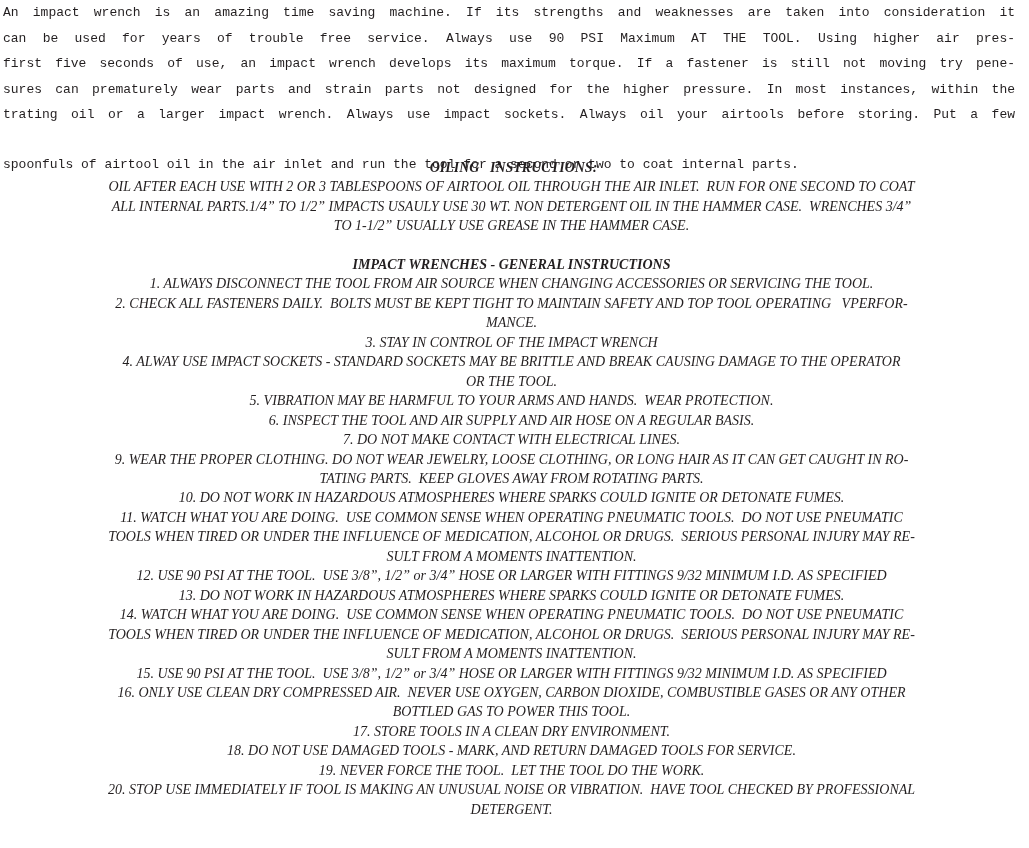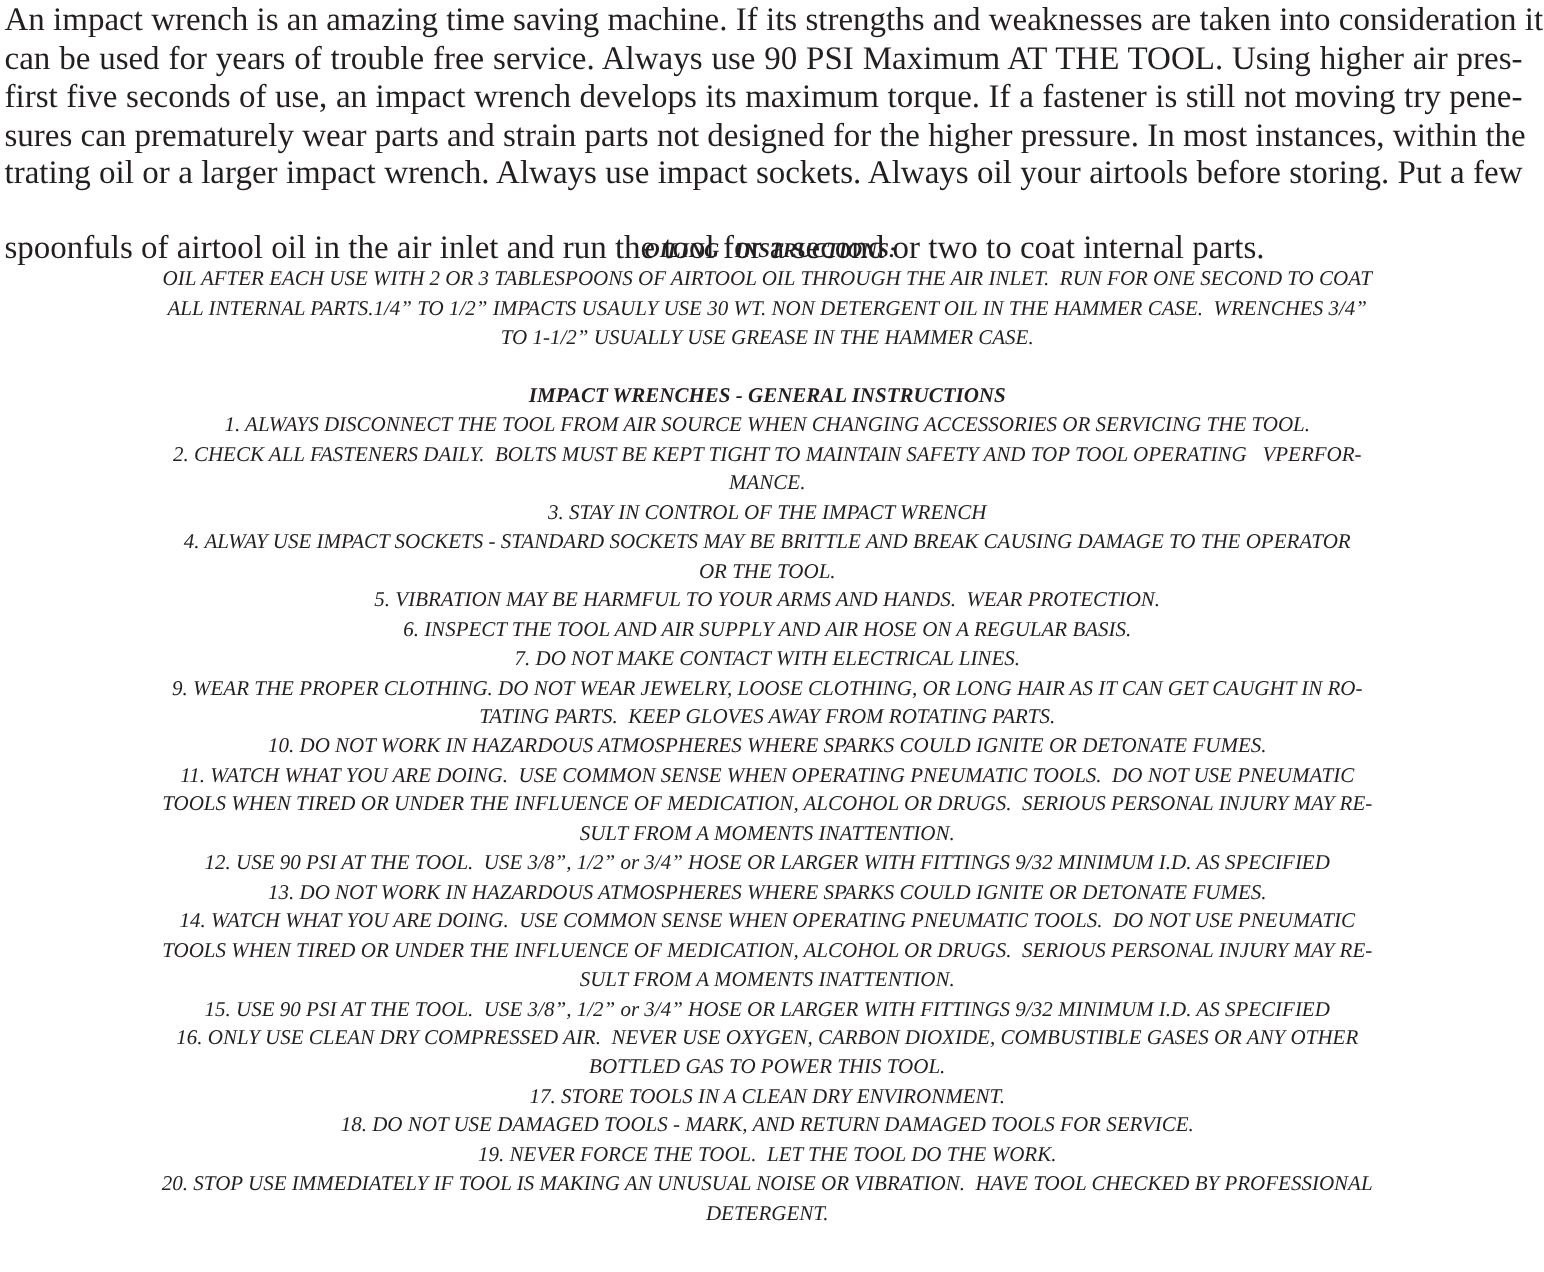--- a/index.html
+++ b/index.html
@@ -1,20 +1,20 @@
 <!DOCTYPE html>
 <html><head>
 <meta charset="utf-8">
 <style>
   html, body { margin: 0; padding: 0; background: #ffffff; }
   body { width: 1029px; height: 848px; overflow: hidden; position: relative; color: #231f20; }
   .intro {
     position: absolute; left: 3px; top: 0px; width: 1012px;
-    font-family: Liberation Serif, serif;
-    font-size: 22px; line-height: 25.5px;
+    font-family: Liberation Mono, monospace;
+    font-size: 13px; line-height: 25.5px;
   }
   .intro .ln { display: block; white-space: nowrap; text-align-last: justify; text-align: justify; }
   .intro .ln.last { text-align-last: left; margin-top: 24px; }
   .sec {
     position: absolute; left: 4px; width: 1015px;
     font-family: Liberation Serif, serif;
     font-style: italic; font-size: 14px; line-height: 19.45px; text-align: center;
   }
   .sec .ln { display: block; white-space: pre; }
   .head { font-weight: bold; }

